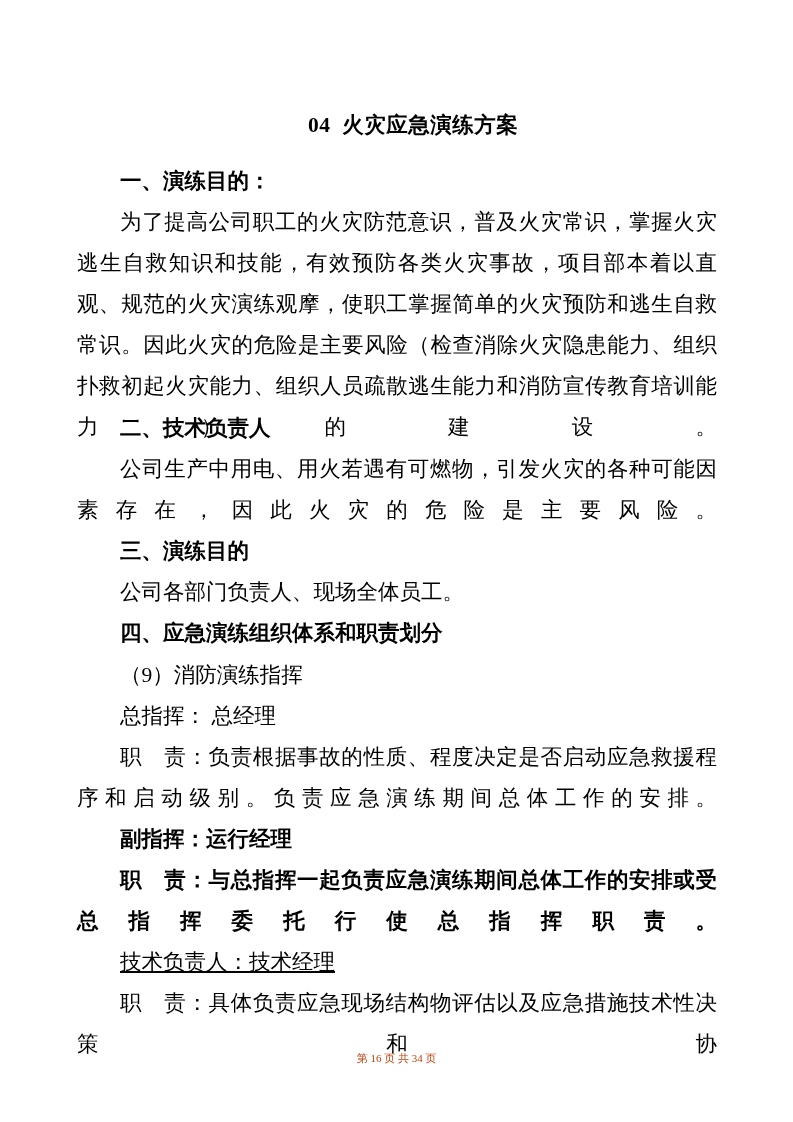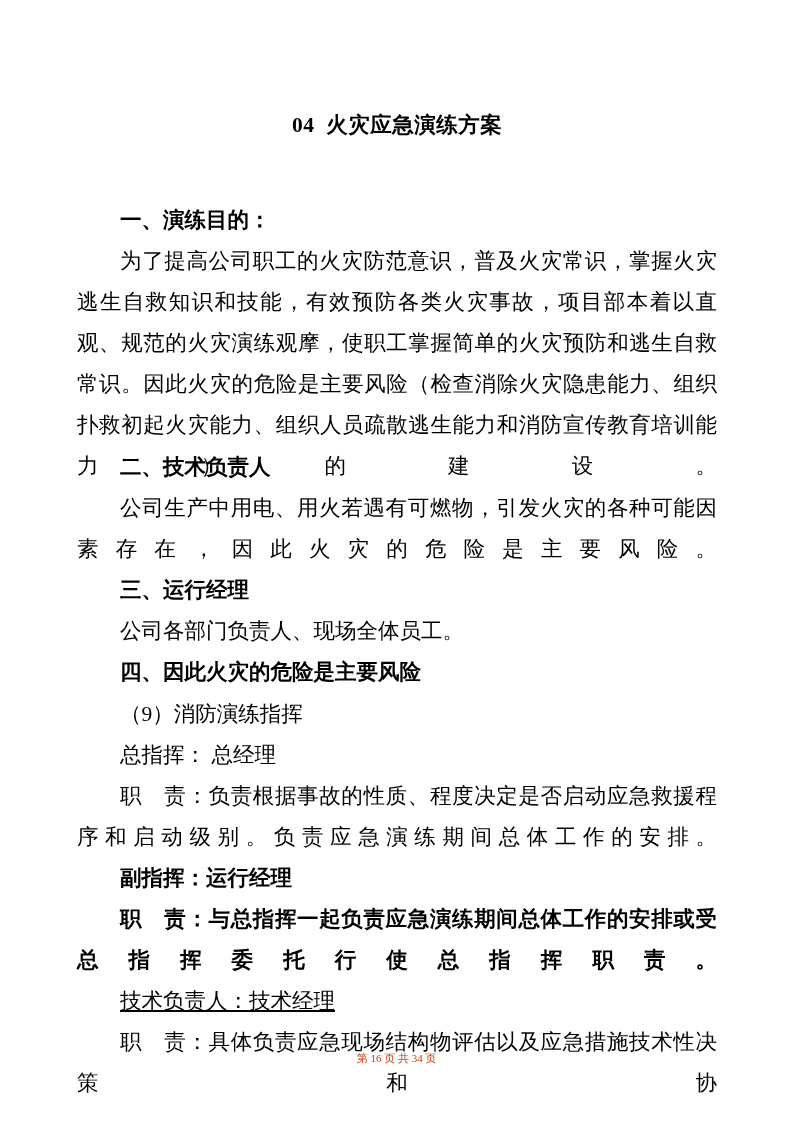--- a/index.html
+++ b/index.html
@@ -22,42 +22,41 @@
   }
   .content {
     position: absolute;
     left: 77px;
     top: 0;
     width: 640px;
   }
   
   .doc-title {
     position: absolute;
-    left: 0;
+    left: 16px;
     top: 108px;
     width: 640px;
     text-align: center;
     font-size: 21.5px;
     font-weight: bold;
     letter-spacing: 0.5px;
     line-height: 34px;
     white-space: pre;
   }
   
   .block {
     position: absolute;
     left: 0;
     width: 640px;
     font-size: 21.5px;
     line-height: 41px;
     text-align: justify;
     text-justify: inter-ideograph;
     letter-spacing: 0px;
     word-break: break-all;
-    margin-top: 39px;
   }
   .block.heading {
     font-weight: bold;
   }
   .indent2 {
     text-indent: 2em;
   }
   
   .block.just::after {
     content: "";
@@ -86,25 +85,25 @@
     <div class="doc-title">04  火灾应急演练方案</div>
 
     <div class="block heading indent2" style="top:161px;">一、演练目的：</div>
 
     <div class="block indent2 just" style="top:202px;">为了提高公司职工的火灾防范意识，普及火灾常识，掌握火灾逃生自救知识和技能，有效预防各类火灾事故，项目部本着以直观、规范的火灾演练观摩，使职工掌握简单的火灾预防和逃生自救常识。因此火灾的危险是主要风险（检查消除火灾隐患能力、组织扑救初起火灾能力、组织人员疏散逃生能力和消防宣传教育培训能力）的建设。</div>
 
     <div class="block heading indent2" style="top:408px;">二、技术负责人</div>
 
     <div class="block indent2 just" style="top:449px;">公司生产中用电、用火若遇有可燃物，引发火灾的各种可能因素存在，因此火灾的危险是主要风险。</div>
 
-    <div class="block heading indent2" style="top:531px;">三、运行经理</div>
+    <div class="block heading indent2" style="top:531px;">三、演练目的</div>
 
     <div class="block indent2" style="top:572px;font-family:Liberation Serif, serif;">公司各部门负责人、现场全体员工。</div>
 
-    <div class="block heading indent2" style="top:613px;">四、因此火灾的危险是主要风险</div>
+    <div class="block heading indent2" style="top:613px;">四、应急演练组织体系和职责划分</div>
 
     <div class="block indent2" style="top:655px;">（9）消防演练指挥</div>
 
     <div class="block indent2" style="top:696px;">总指挥：  总经理</div>
 
     <div class="block indent2 just" style="top:737px;">职　责：负责根据事故的性质、程度决定是否启动应急救援程序和启动级别。负责应急演练期间总体工作的安排。</div>
 
     <div class="block indent2" style="top:819px;font-weight:bold;">副指挥：运行经理</div>
 
     <div class="block indent2 just" style="top:860px;font-weight:bold;">职　责：与总指挥一起负责应急演练期间总体工作的安排或受总指挥委托行使总指挥职责。</div>

